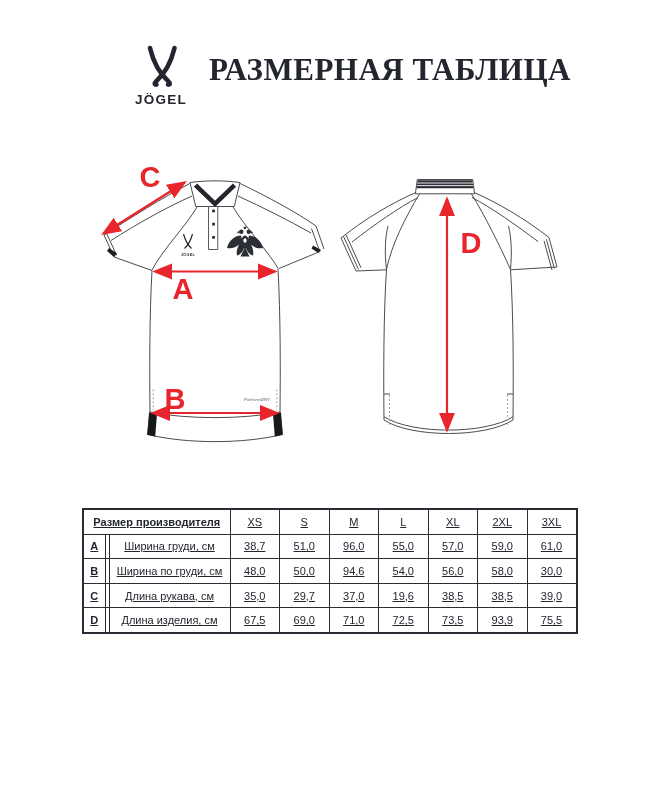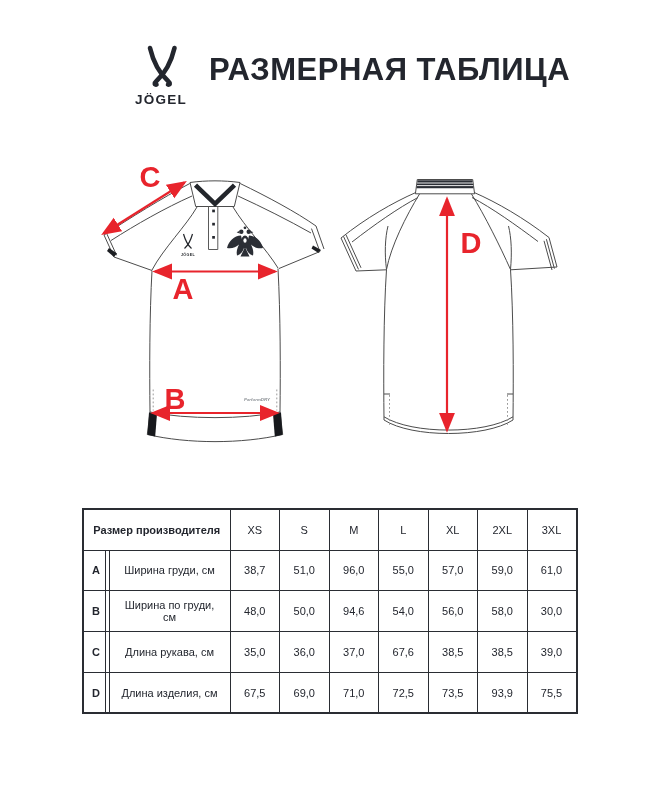--- a/index.html
+++ b/index.html
@@ -1,25 +1,25 @@
 <!DOCTYPE html>
 <html><head>
 <meta charset="utf-8">
 <style>
   html,body{margin:0;padding:0;background:#fff;}
   .page{position:relative;width:665px;height:800px;background:#ffffff;overflow:hidden;
         font-family:"Liberation Sans",sans-serif;color:#23262e;}
   .brand{position:absolute;left:128px;top:38px;}
   .page-title{position:absolute;left:209px;top:52px;margin:0;font-size:31px;font-weight:700;
-        letter-spacing:.5px;color:#23262e;white-space:nowrap;}
+        letter-spacing:.5px;color:#23262e;white-space:nowrap;font-family:Liberation Serif, serif;}
   .diagram{position:absolute;left:0;top:140px;}
   table.size{position:absolute;left:82px;top:508px;width:495px;border-collapse:collapse;
         table-layout:fixed;border:2px solid #2a2d33;}
-  table.size td{border:1.5px solid #2a2d33;height:23.6px;text-align:center;padding:8px;
-        font-size:11px;color:#23262e;background:#fff;}
+  table.size td{border:1.5px solid #2a2d33;height:23.6px;text-align:center;padding:0;
+        font-size:11px;color:#23262e;background:#fff;text-decoration:underline;}
   td.merged{font-weight:700;font-size:11.5px;}
   td.letter{font-weight:700;font-size:12px;}
   td.rowlabel{text-align:left;padding-left:8px;}
   td.gap{padding:0;}
 </style>
 </head>
 <body>
 
 <div class="page">
 
@@ -190,23 +190,23 @@
         <td>54,0</td>
         <td>56,0</td>
         <td>58,0</td>
         <td>30,0</td>
       </tr>
       <tr>
         <td class="letter">C</td>
         <td class="gap"></td>
         <td class="rowlabel">Длина рукава, см</td>
         <td>35,0</td>
-        <td>36,0</td>
+        <td>29,7</td>
         <td>37,0</td>
-        <td>67,6</td>
+        <td>19,6</td>
         <td>38,5</td>
         <td>38,5</td>
         <td>39,0</td>
       </tr>
       <tr>
         <td class="letter">D</td>
         <td class="gap"></td>
         <td class="rowlabel">Длина изделия, см</td>
         <td>67,5</td>
         <td>69,0</td>

